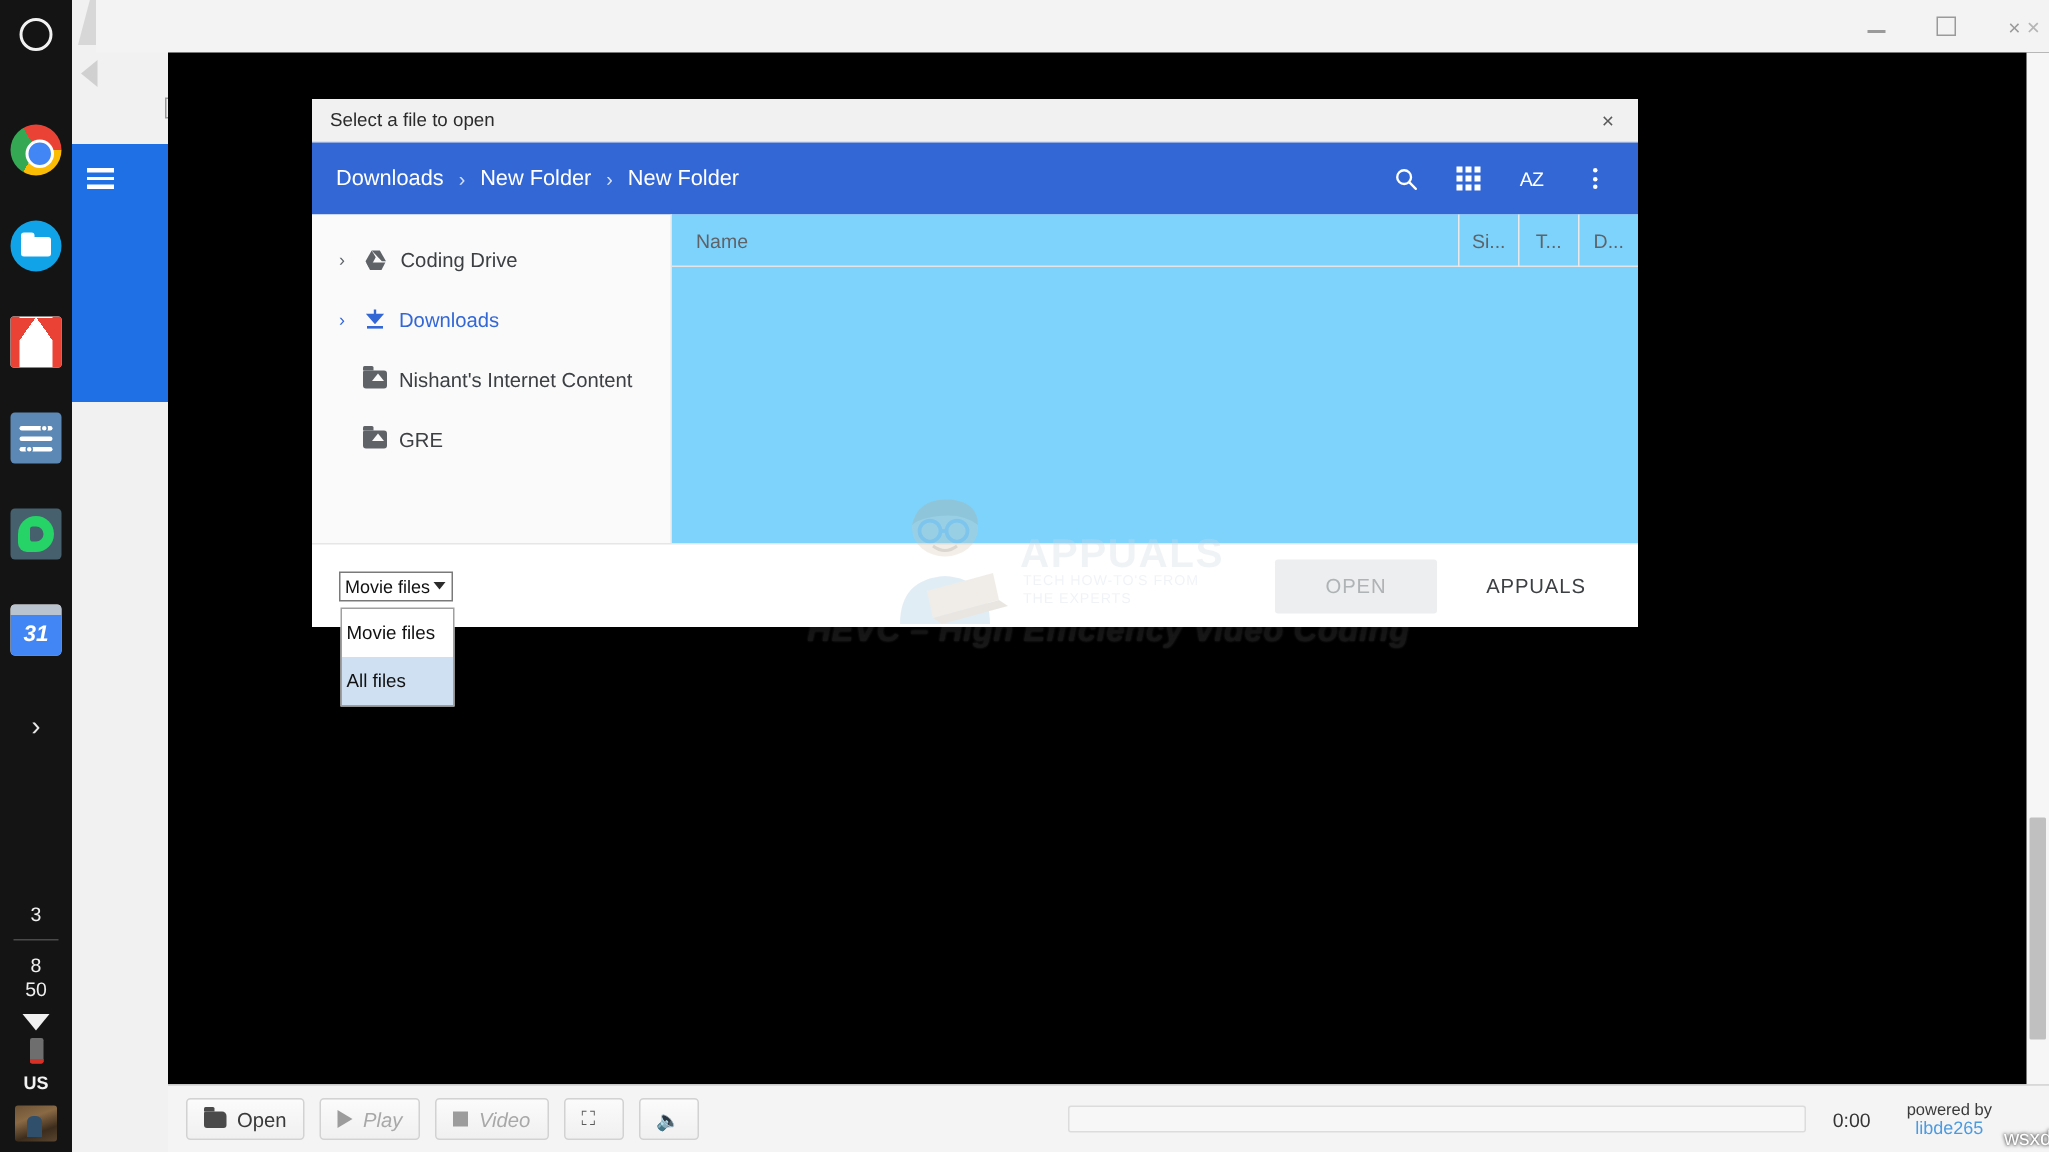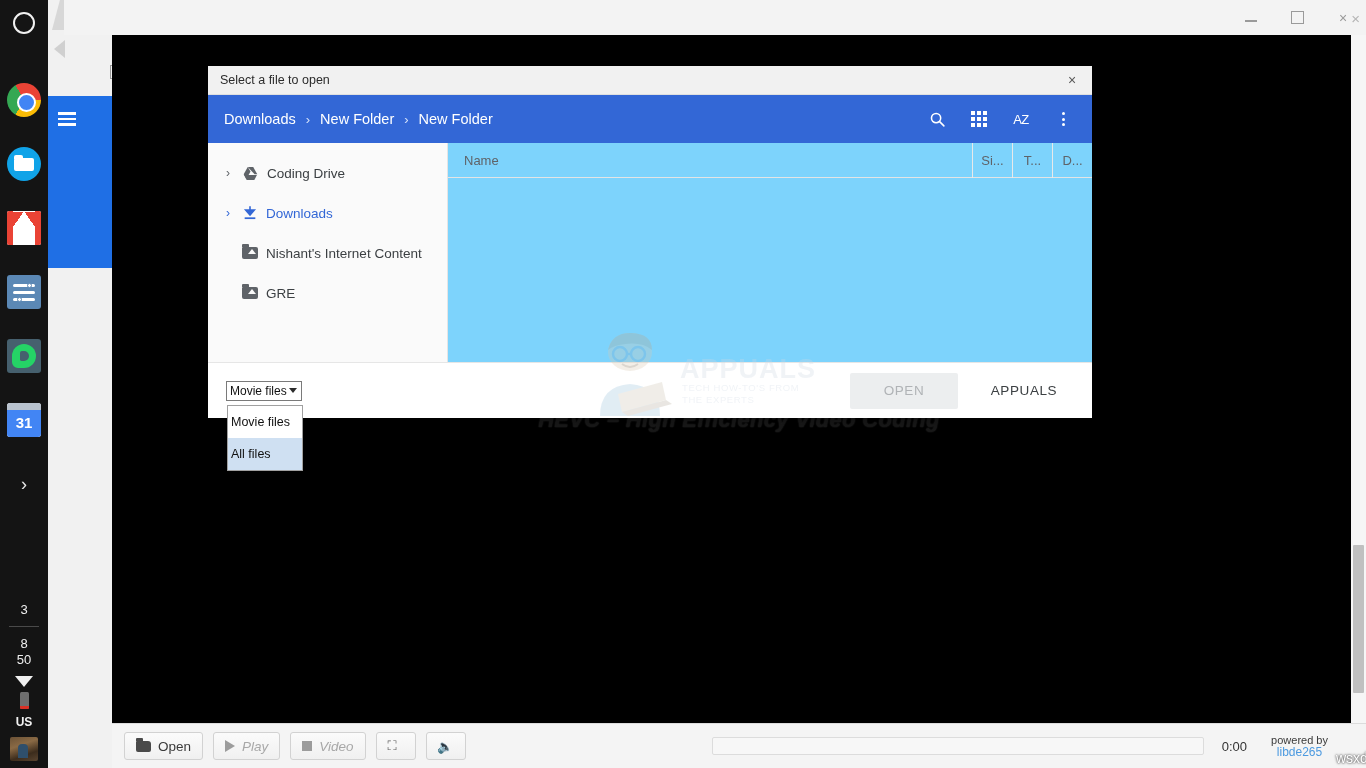--- a/index.html
+++ b/index.html
@@ -75,21 +75,21 @@
   .ic-wa { background: #46606e; border-radius: 3px; }
   .ic-wa::after {
     content: ""; position: absolute; left: 5px; top: 5px; width: 24px; height: 24px;
     border-radius: 50% 50% 50% 6px; background: #25d366;
   }
   .ic-wa::before {
     content: ""; position: absolute; left: 13px; top: 12px; width: 9px; height: 10px;
     border-radius: 3px 8px 8px 3px; background: #46606e; z-index: 2;
   }
   
-  .ic-cal { background: #ffffff; border-radius: 3px; overflow: hidden; }
+  .ic-cal { background: #ffffff; border-radius: 3px; overflow: hidden; font-style: italic; }
   .ic-cal .cal-top { position: absolute; left: 0; top: 0; width: 100%; height: 7px; background: #b9c3cf; }
   .ic-cal .cal-body {
     position: absolute; left: 0; top: 7px; width: 100%; height: 27px; background: #4285f4;
     color: #fff; font-size: 15px; font-weight: bold; text-align: center; line-height: 25px;
     font-family: "Liberation Sans", sans-serif;
   }
   
   .shelf-chevron { color: #e8e8e8; font-size: 18px; }
 
   .shelf-status { position: absolute; bottom: 0; left: 0; width: 48px; }

